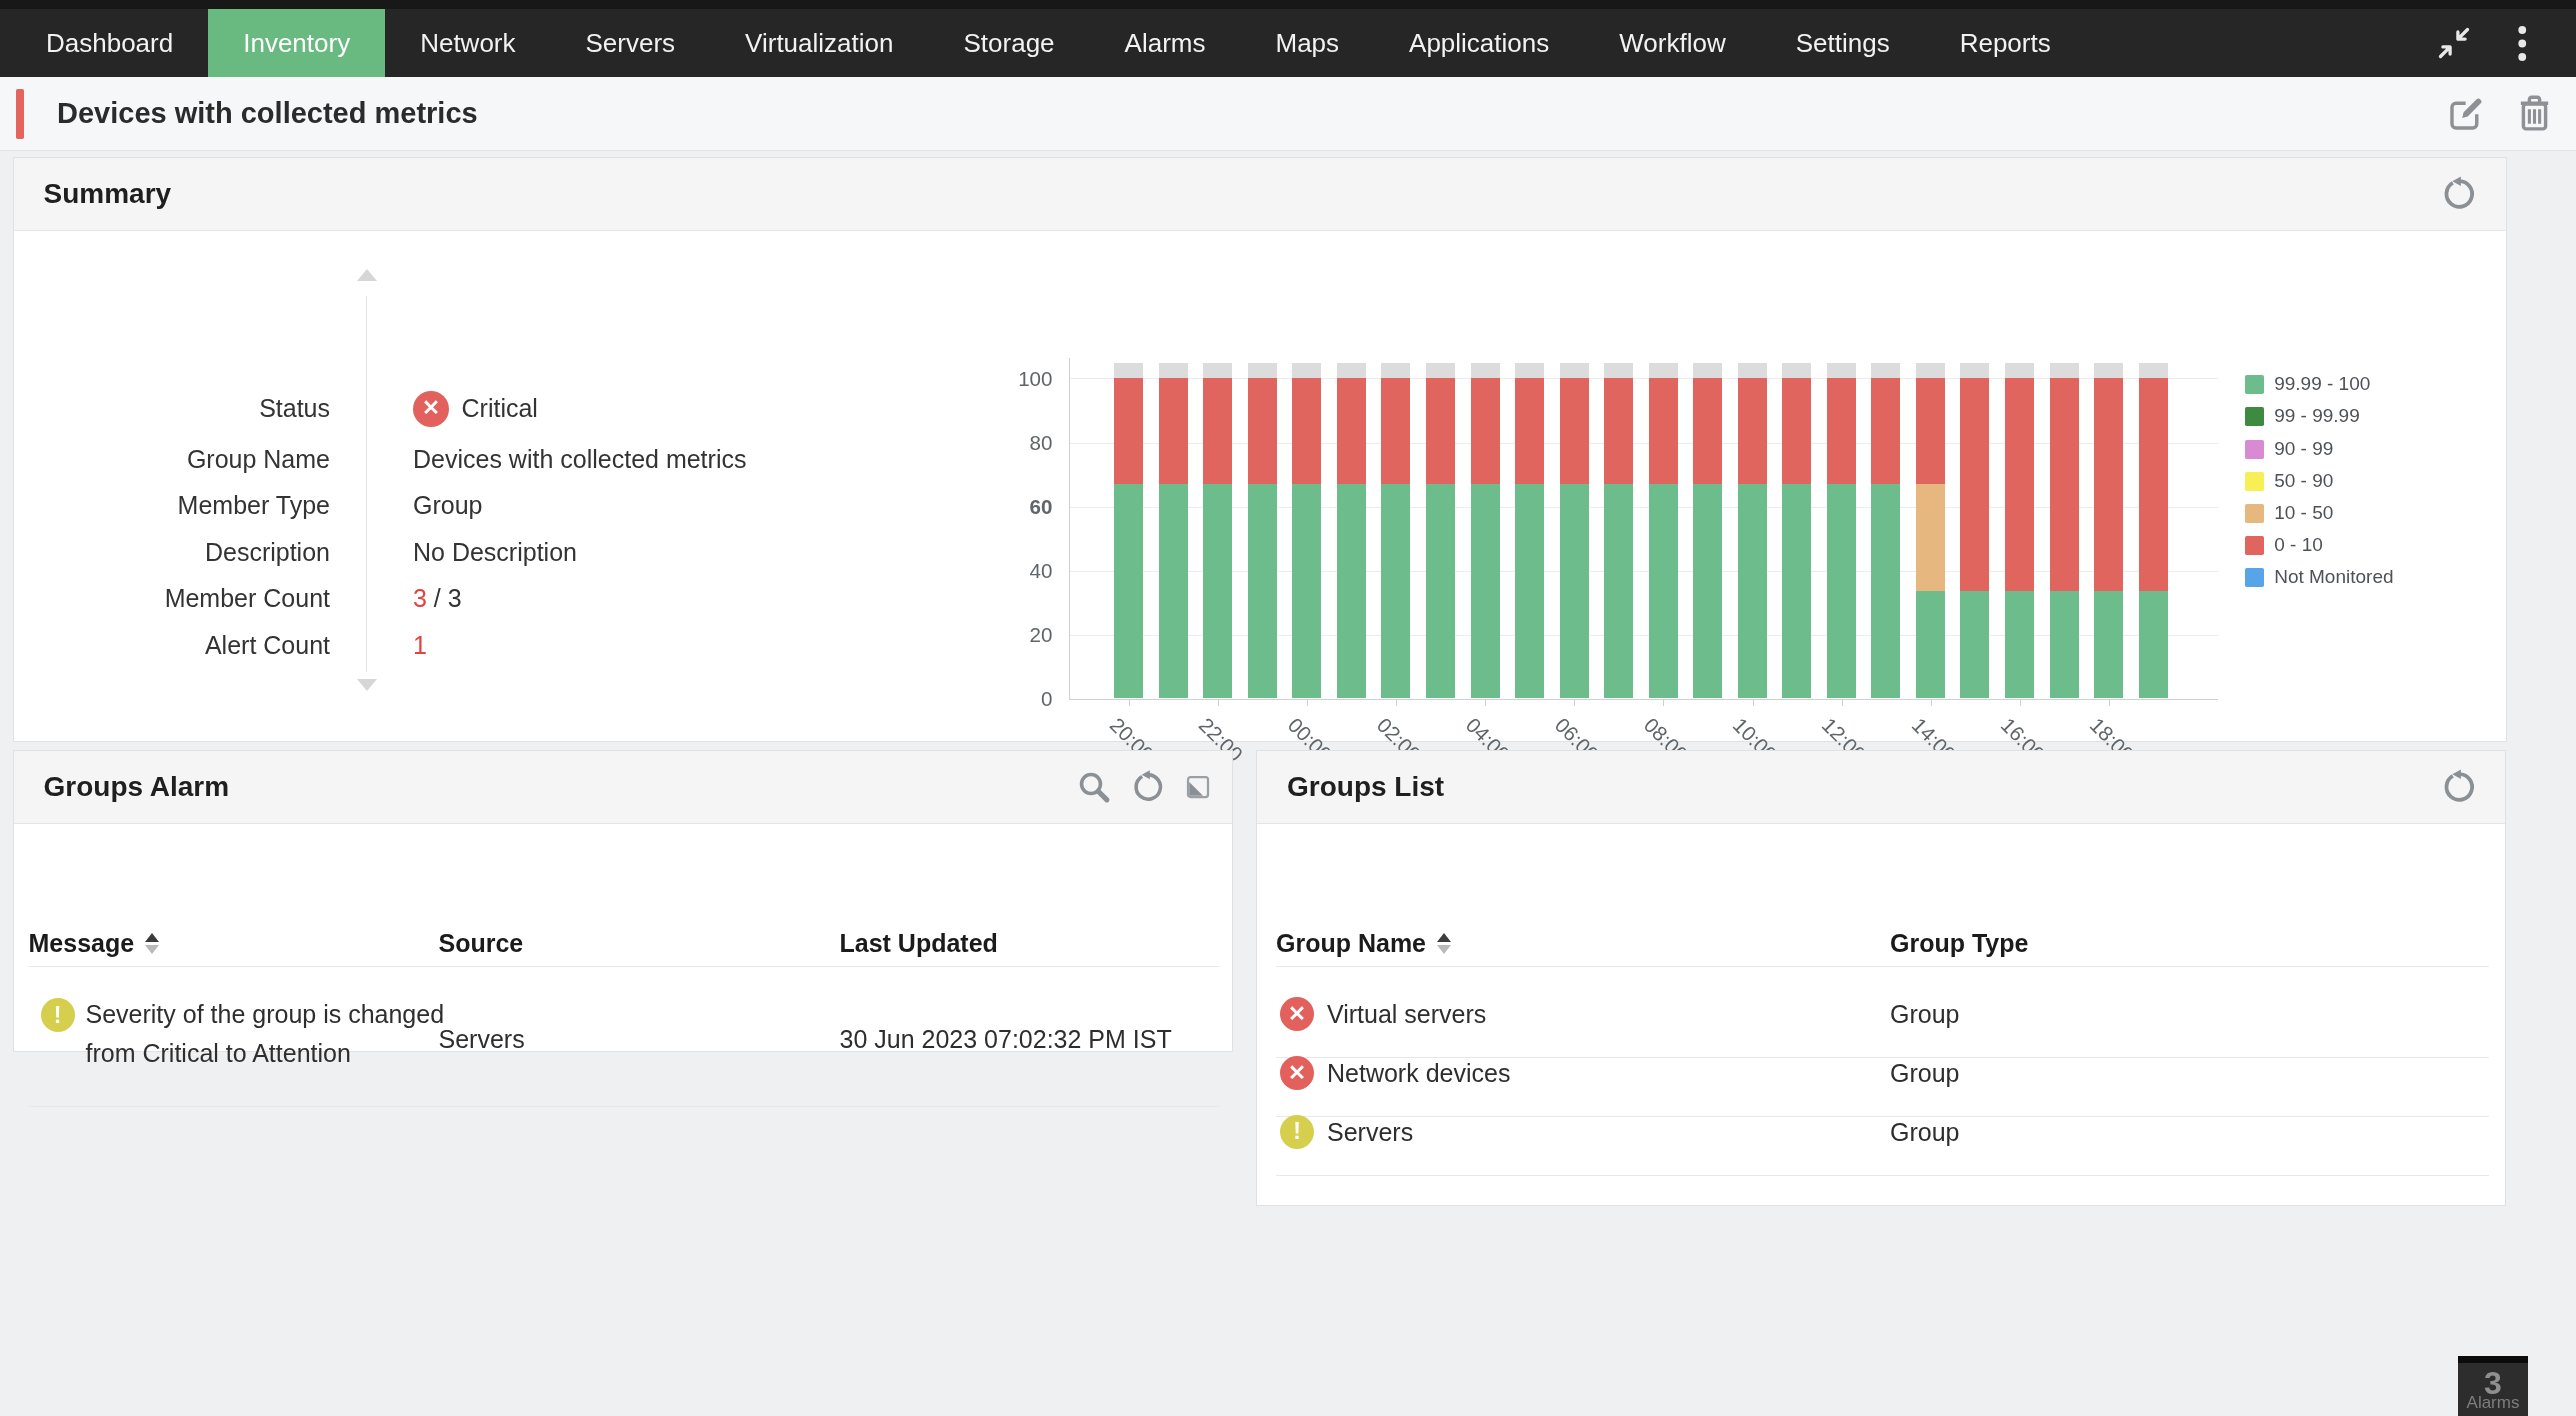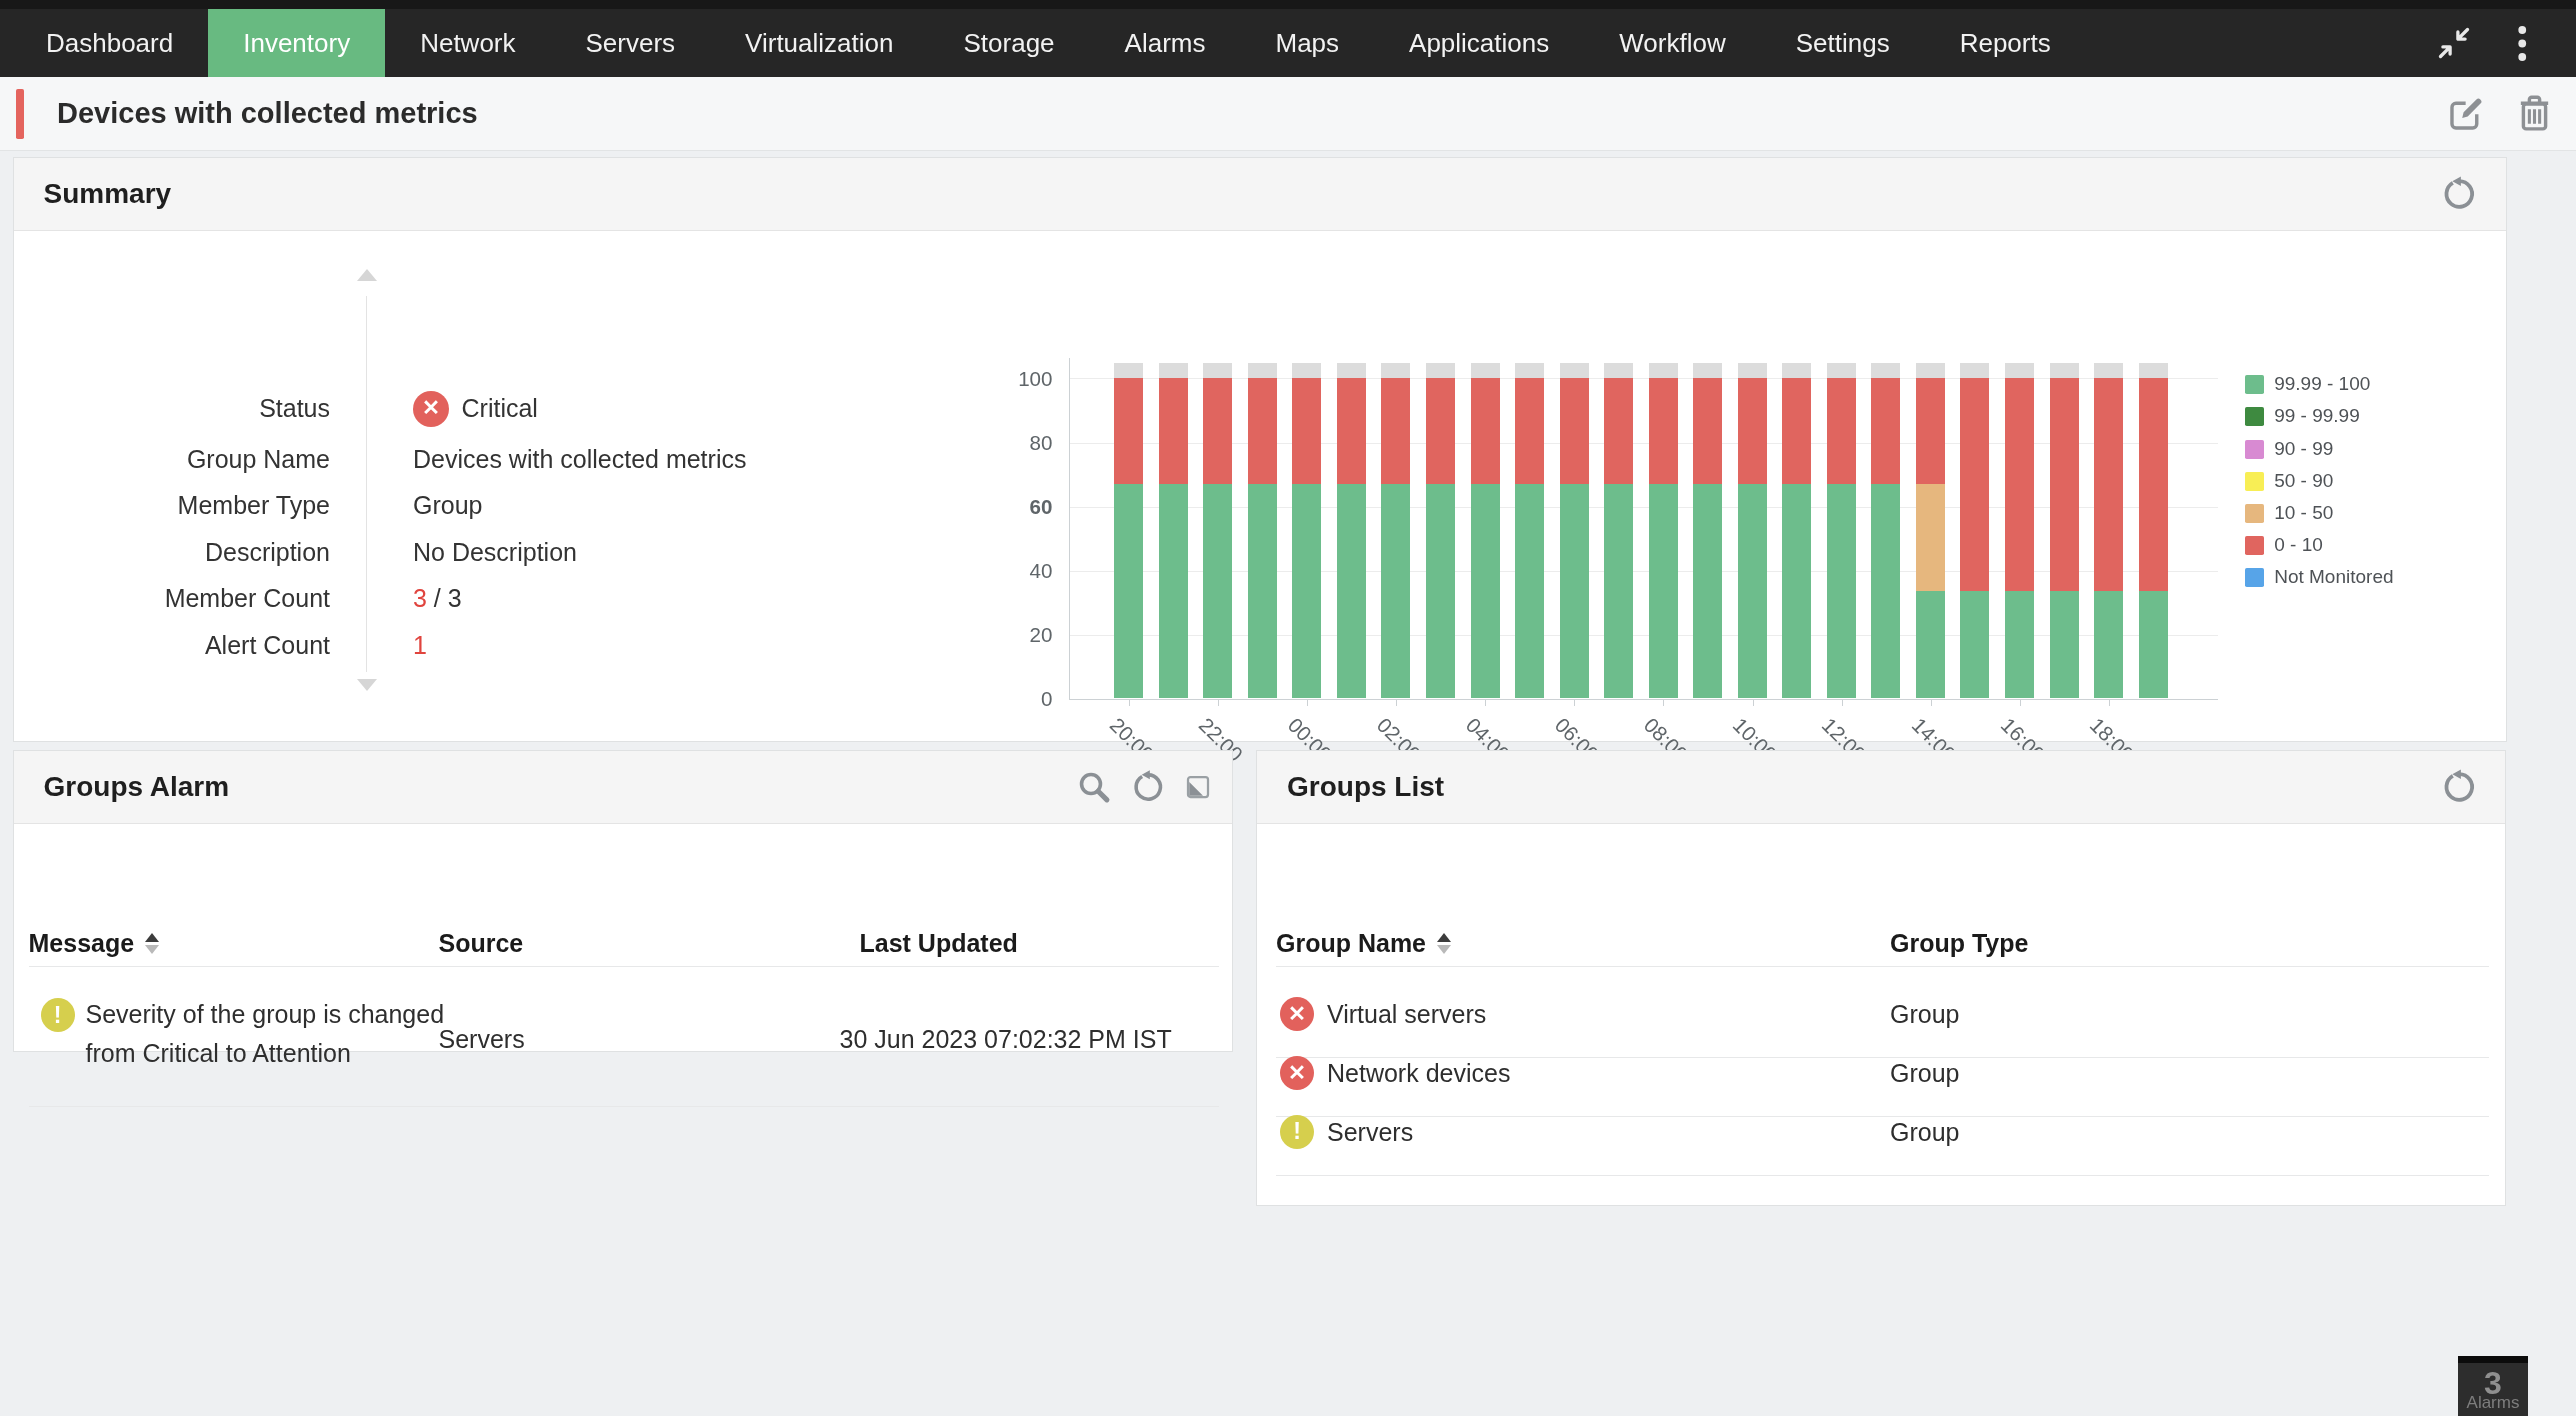--- a/index.html
+++ b/index.html
@@ -398,21 +398,21 @@
           <path d="M5 19 L5 8 L16 19 Z" fill="#8b9095"></path>
         </svg>
       </div>
     </div>
     <div class="panel-body" id="alarm-body">
         <div class="col-head" style="left:15px;">Message<span class="sort">
             <span class="up"></span>
             <span class="down"></span>
           </span></div>
         <div class="col-head" style="left:425px;">Source</div>
-        <div class="col-head" style="left:826px;margin-left:20px;">Last Updated</div>
+        <div class="col-head" style="left:826px;">Last Updated</div>
         <div class="tbl-divider" style="left:15px;top:143px;width:1190px;"></div>
         <div style="position:absolute;left:0;top:161px;width:100%;height:125px;">
           <div class="status-circle sev-attention" style="position:absolute;left:27px;top:14.3px;width:34px;height:34px;">!</div>
           <div class="cell" style="left:72px;top:10.7px;width:403px;line-height:39px;">Severity of the group is changed from Critical to Attention</div>
           <div class="cell" style="left:425px;top:36px;line-height:39px;">Servers</div>
           <div class="cell" style="left:826px;top:36px;line-height:39px;">30 Jun 2023 07:02:32 PM IST</div>
         </div>
         <div class="tbl-divider" style="left:15px;top:283px;width:1190px;"></div>
       </div>
   </div>

